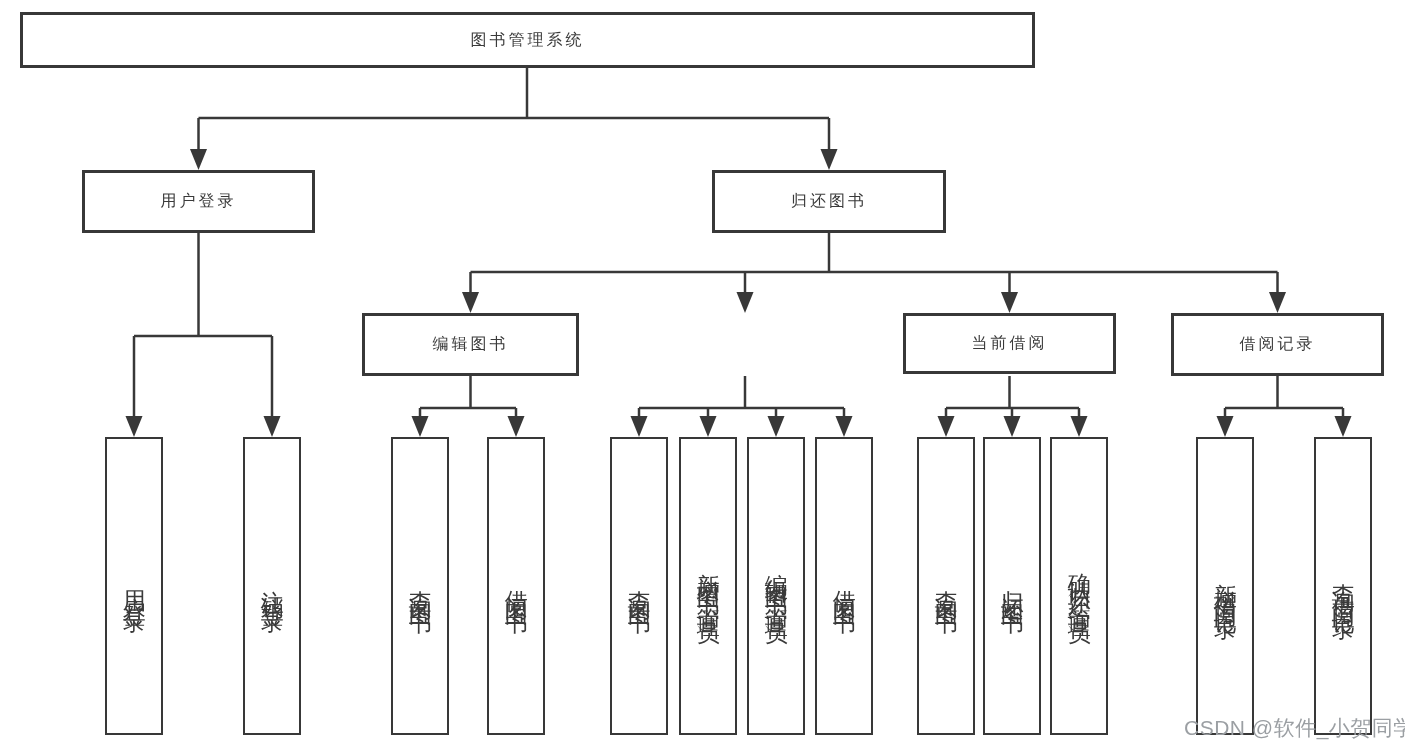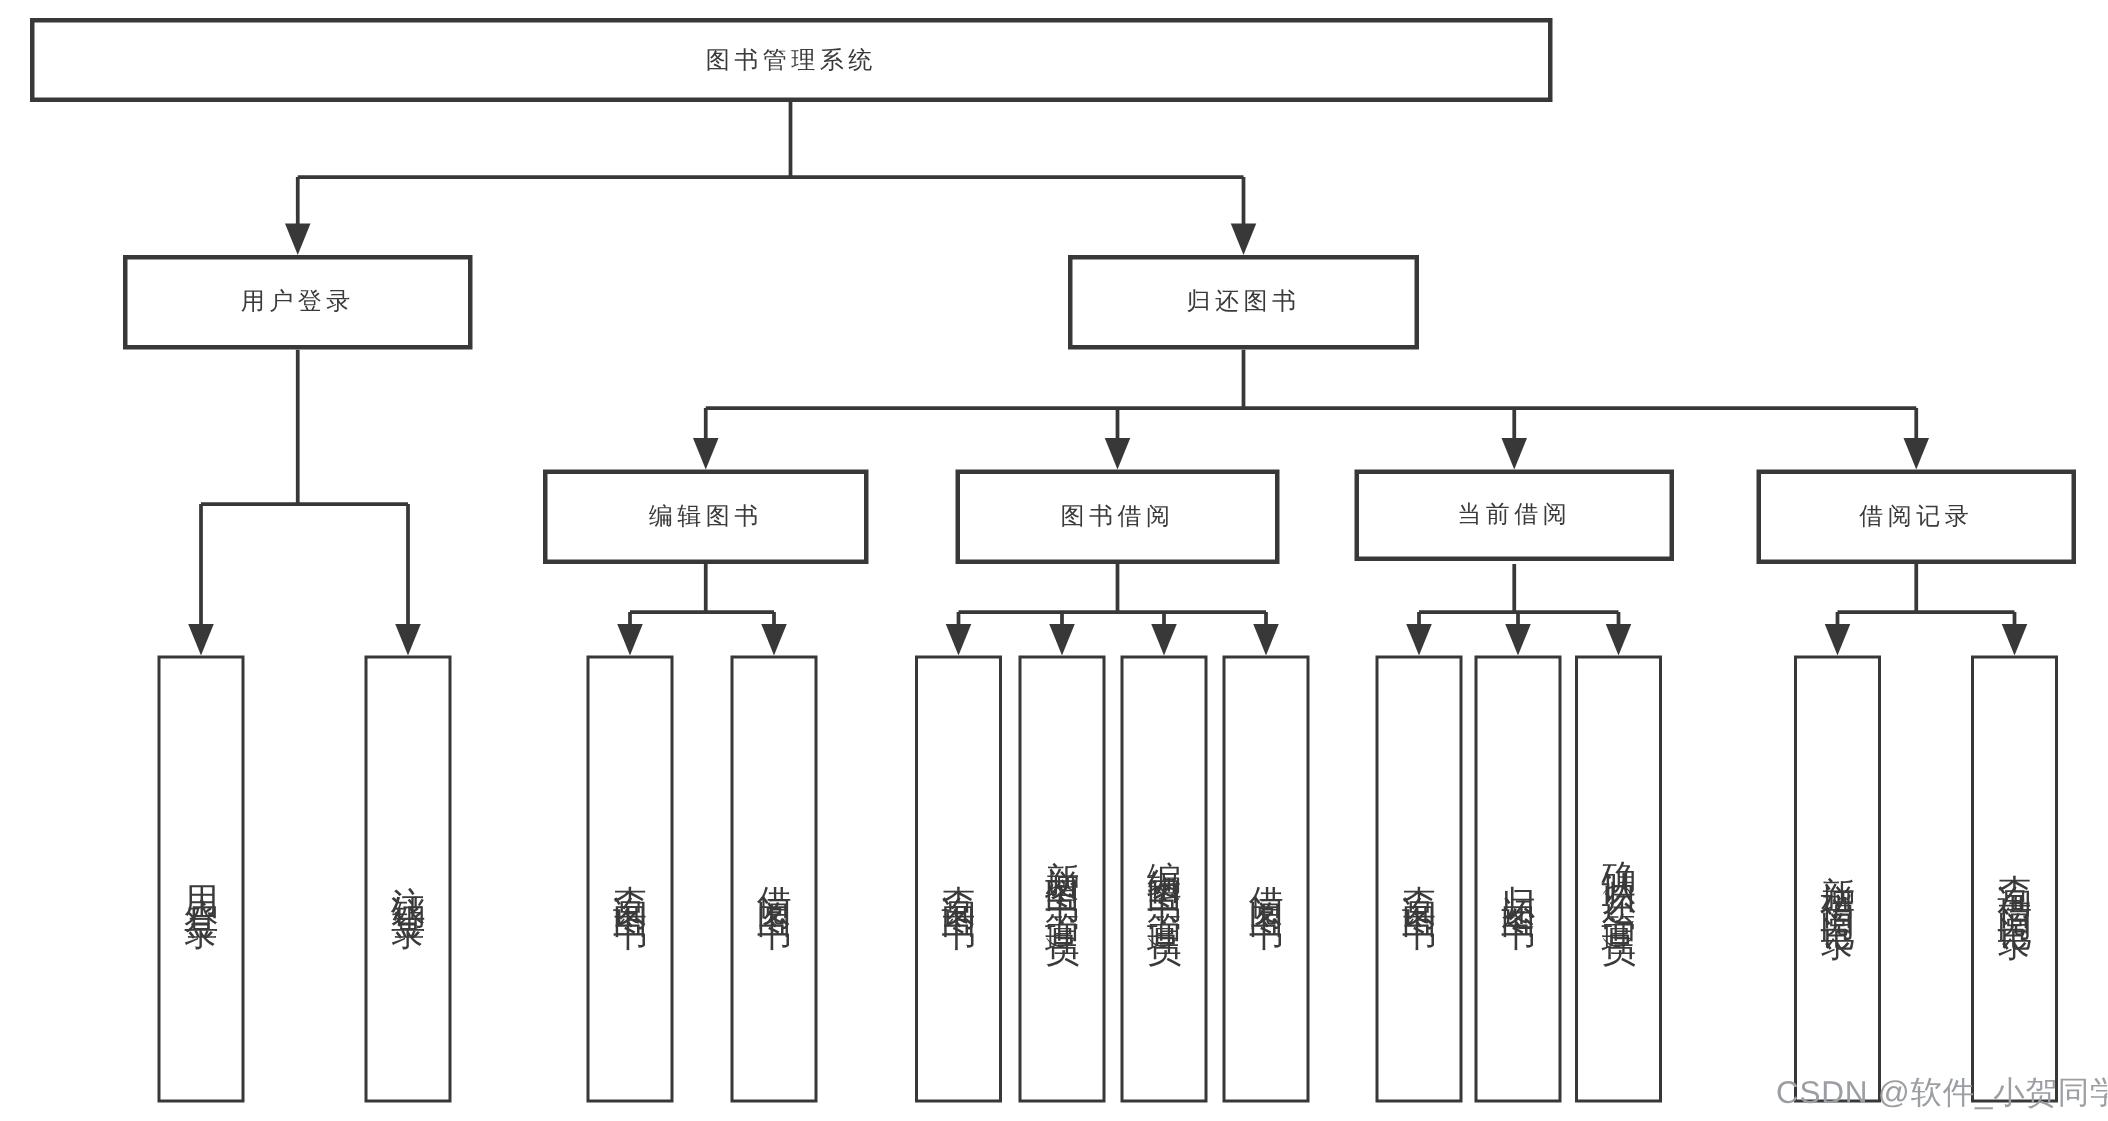--- a/index.html
+++ b/index.html
@@ -121,23 +121,20 @@
   <div class="hnode" style="left:82px;top:170px;width:233px;height:63px">
     <span class="hlabel">用户登录</span>
   </div>
   <div class="hnode" style="left:712px;top:170px;width:234px;height:63px">
     <span class="hlabel">归还图书</span>
   </div>
 
   <div class="hnode" style="left:362px;top:313px;width:217px;height:63px">
     <span class="hlabel">编辑图书</span>
   </div>
-  <div class="hnode" style="left:637px;top:313px;width:216px;height:63px">
-    <span class="hlabel">图书借阅</span>
-  </div>
   <div class="hnode" style="left:903px;top:313px;width:213px;height:61px">
     <span class="hlabel">当前借阅</span>
   </div>
   <div class="hnode" style="left:1171px;top:313px;width:213px;height:63px">
     <span class="hlabel">借阅记录</span>
   </div>
 
   <div class="vnode" style="left:105px">
     <span class="vlabel">用户登录</span>
   </div>

